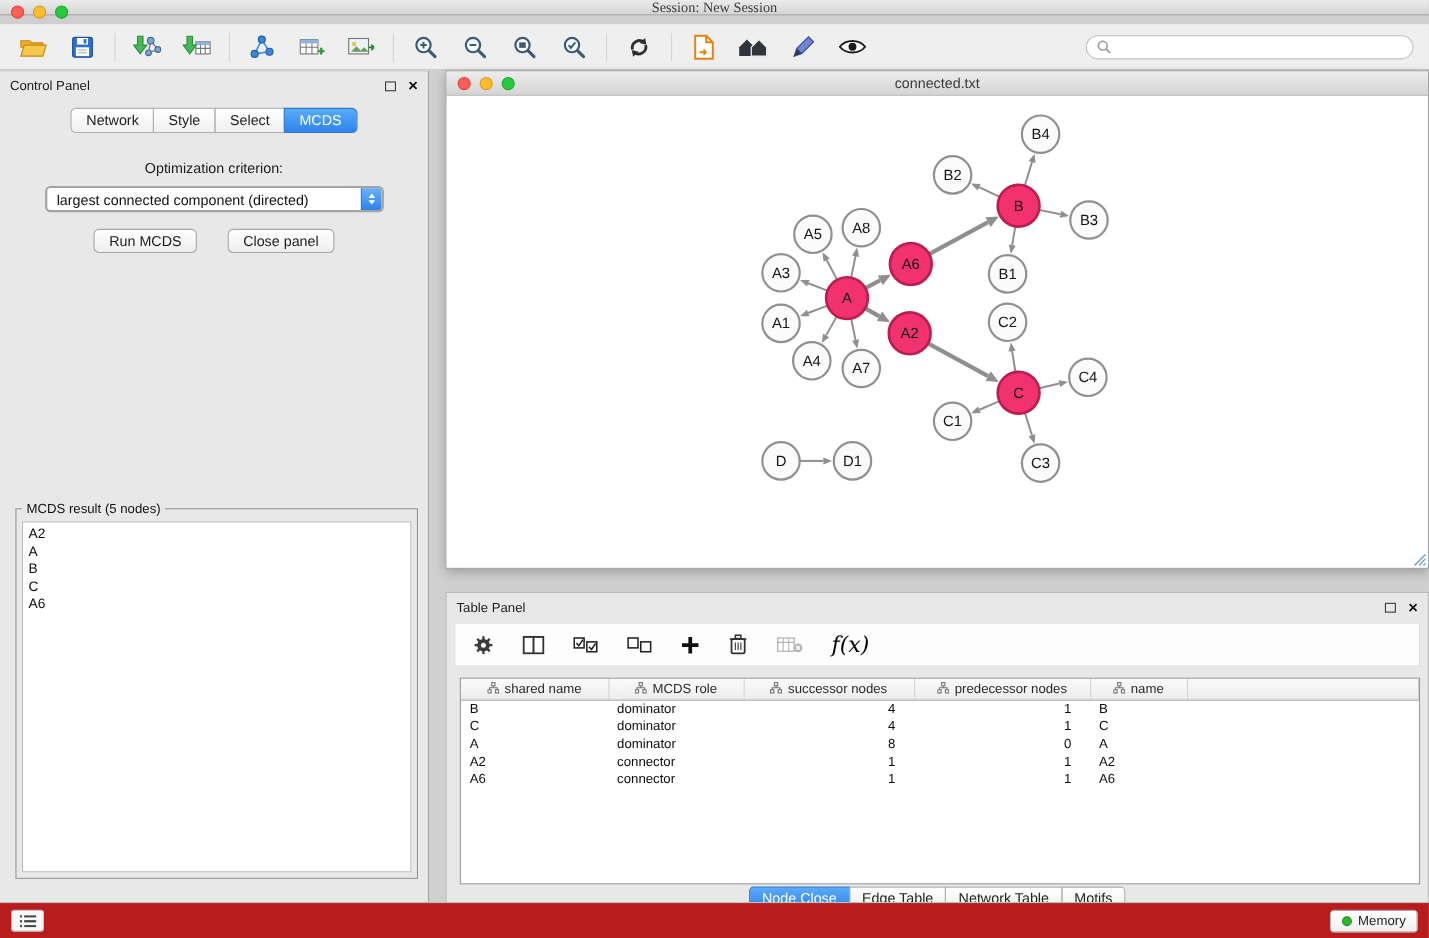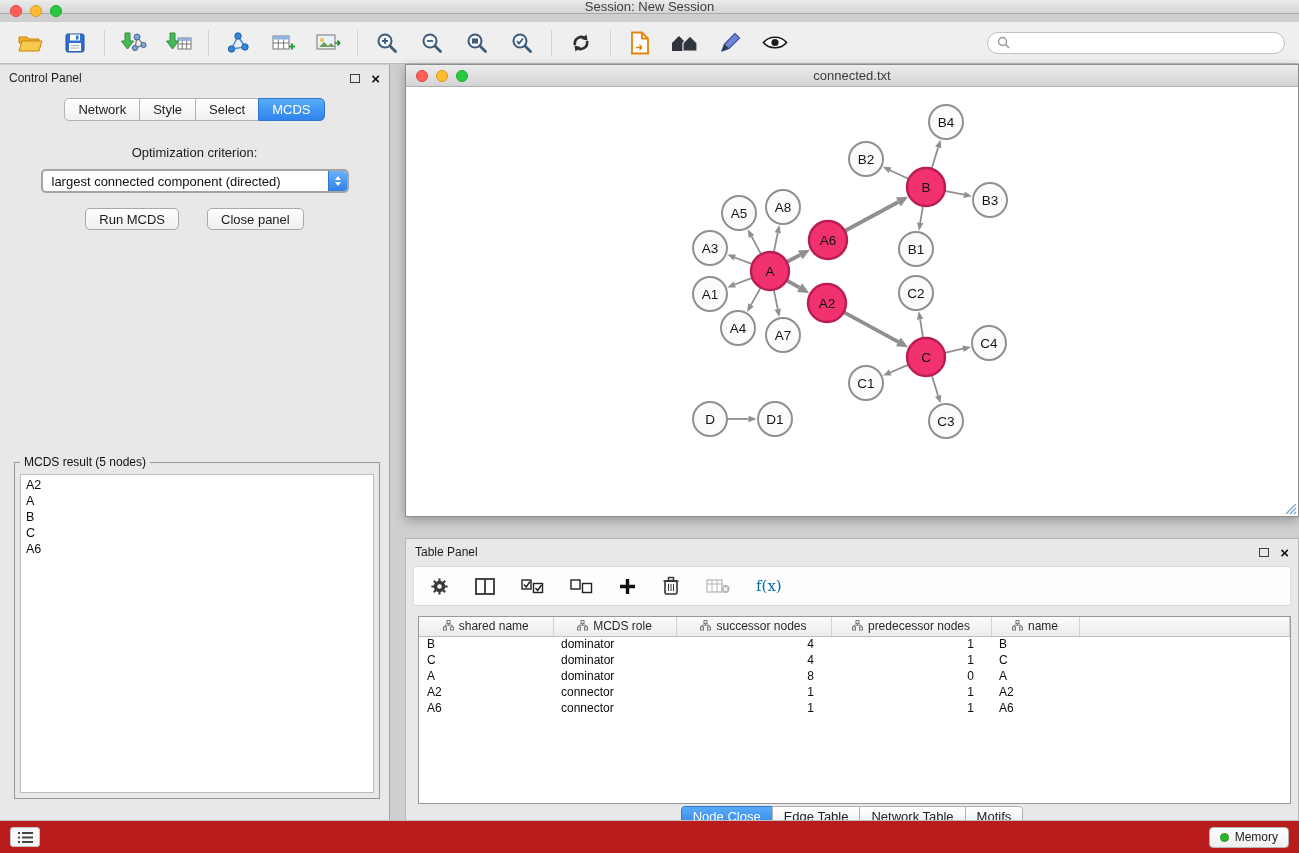--- a/index.html
+++ b/index.html
@@ -1,21 +1,21 @@
 <!DOCTYPE html>
 <html><head>
 <meta charset="utf-8">
 <style>
   *{margin:0;padding:0;box-sizing:border-box;}
   html,body{width:1299px;height:853px;}
   body{font-family:"Liberation Sans",sans-serif;font-size:13px;color:#222;background:#cfcfcf;position:relative;overflow:hidden;}
   button{font-family:inherit;cursor:default;}
 
   
-  .titlebar{position:absolute;left:0;top:0;width:100%;height:14px;background:linear-gradient(#ebebeb,#d5d5d5);border-bottom:1px solid #a9a9a9;display:flex;align-items:center;justify-content:center;}
+  .titlebar{position:absolute;left:0;top:0;width:100%;height:14px;background:linear-gradient(#ebebeb,#d5d5d5);border-bottom:1px solid #a9a9a9;display:flex;align-items:center;justify-content:center;font-family:Liberation Serif, serif;}
   .traffic{position:absolute;left:10px;top:5px;display:flex;gap:8px;}
   .tl{width:12px;height:12px;border-radius:50%;}
   .tl.red{background:#ff5f57;border:1px solid #e0443e;}
   .tl.yellow{background:#febc2e;border:1px solid #d89b20;}
   .tl.green{background:#28c840;border:1px solid #1aab29;}
   .tb-title{font-size:13px;color:#3c3c3c;}
 
   
   .toolbar{position:absolute;left:0;top:22px;width:100%;height:42px;background:#efefef;border-bottom:1px solid #bdbdbd;display:flex;align-items:center;padding:0 10px;gap:5px;}
   .tb-btn{width:40px;height:34px;display:flex;align-items:center;justify-content:center;border-radius:4px;background:none;border:none;}
@@ -49,21 +49,21 @@
   
   .network-window{position:absolute;left:405px;top:64px;width:894px;height:453px;background:#fff;border:1px solid #8d8d8d;box-shadow:0 3px 10px rgba(0,0,0,.28);}
   .nw-titlebar{height:22px;background:linear-gradient(#ececec,#d4d4d4);border-bottom:1px solid #aeaeae;position:relative;display:flex;align-items:center;justify-content:center;}
   .nw-canvas{position:absolute;left:0;top:23px;right:0;bottom:0;background:#fff;overflow:hidden;}
   .nw-grip{position:absolute;right:1px;bottom:1px;}
 
   
   .table-panel{position:absolute;left:405px;top:521px;width:894px;height:296px;background:#e8e8e8;border:1px solid #b5b5b5;margin-top:17px;}
   .tp-toolbar{position:absolute;left:7px;right:7px;top:27px;height:40px;background:#fdfdfd;border:1px solid #dcdcdc;display:flex;align-items:center;padding:0 16px;gap:26px;}
   .tpt-btn{background:none;border:none;display:flex;align-items:center;}
-  .fx{font-family:"DejaVu Serif",serif;color:#0369a1;font-size:15px;}
+  .fx{font-family:"DejaVu Serif",serif;font-style:italic;color:#000000;font-size:20px;}
   .tp-table-wrap{position:absolute;left:12px;right:7px;top:77px;height:188px;background:#fff;border:1px solid #989898;overflow:hidden;}
   .tp-table{border-collapse:collapse;width:100%;font-size:12px;table-layout:fixed;}
   .tp-table th{height:19px;background:linear-gradient(#fbfbfb,#ececec);border-right:1px solid #d2d2d2;border-bottom:1px solid #bdbdbd;font-weight:400;font-size:12px;color:#2a2a2a;text-align:center;white-space:nowrap;overflow:hidden;}
   .tp-table th svg{vertical-align:-1px;margin-right:5px;}
   .tp-table td{height:16px;padding:0 8px;color:#0c0c0c;white-space:nowrap;overflow:hidden;}
   .tp-table td.col2,.tp-table td.col3{text-align:right;padding-right:17px;}
   .tp-tabs{position:absolute;bottom:6px;left:0;right:0;display:flex;justify-content:center;}
   .tp-tab{height:21px;padding:0 11px;font-size:13px;color:#222;background:linear-gradient(#ffffff,#f0f0f0);border:1px solid #b2b2b2;margin-left:-1px;}
   .tp-tab:first-child{border-radius:4px 0 0 4px;margin-left:0;}
   .tp-tab:last-child{border-radius:0 4px 4px 0;}

